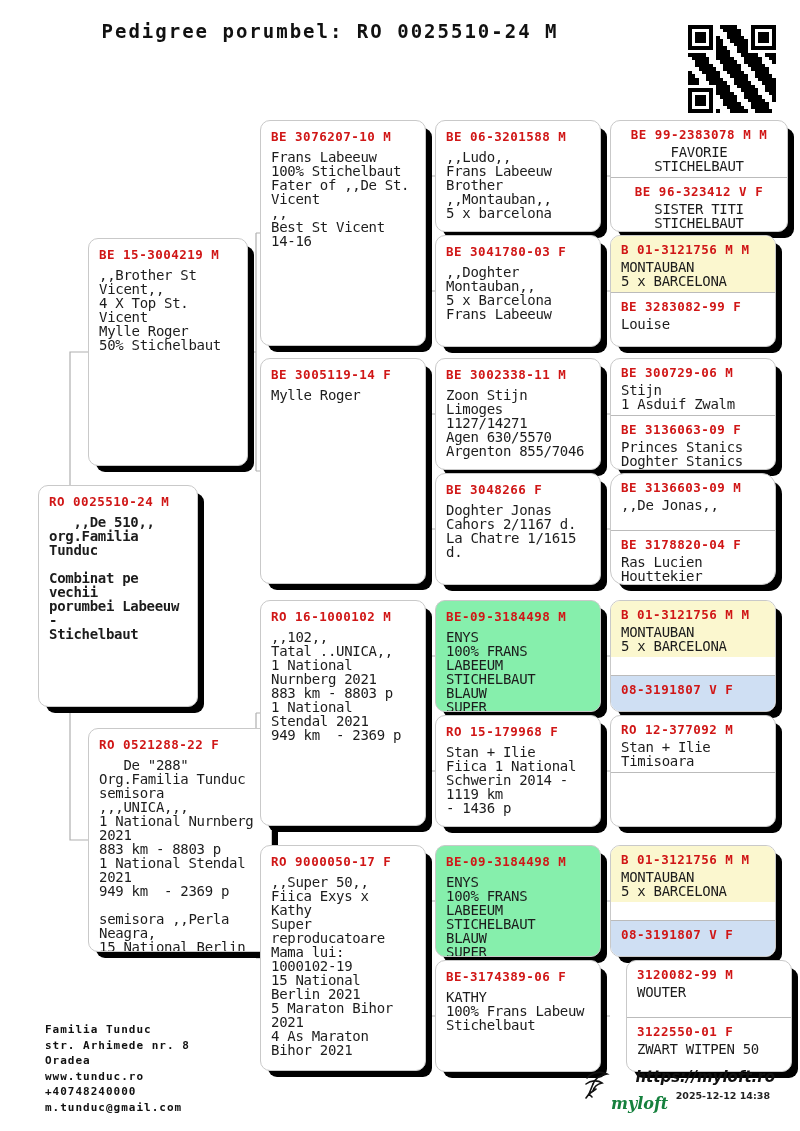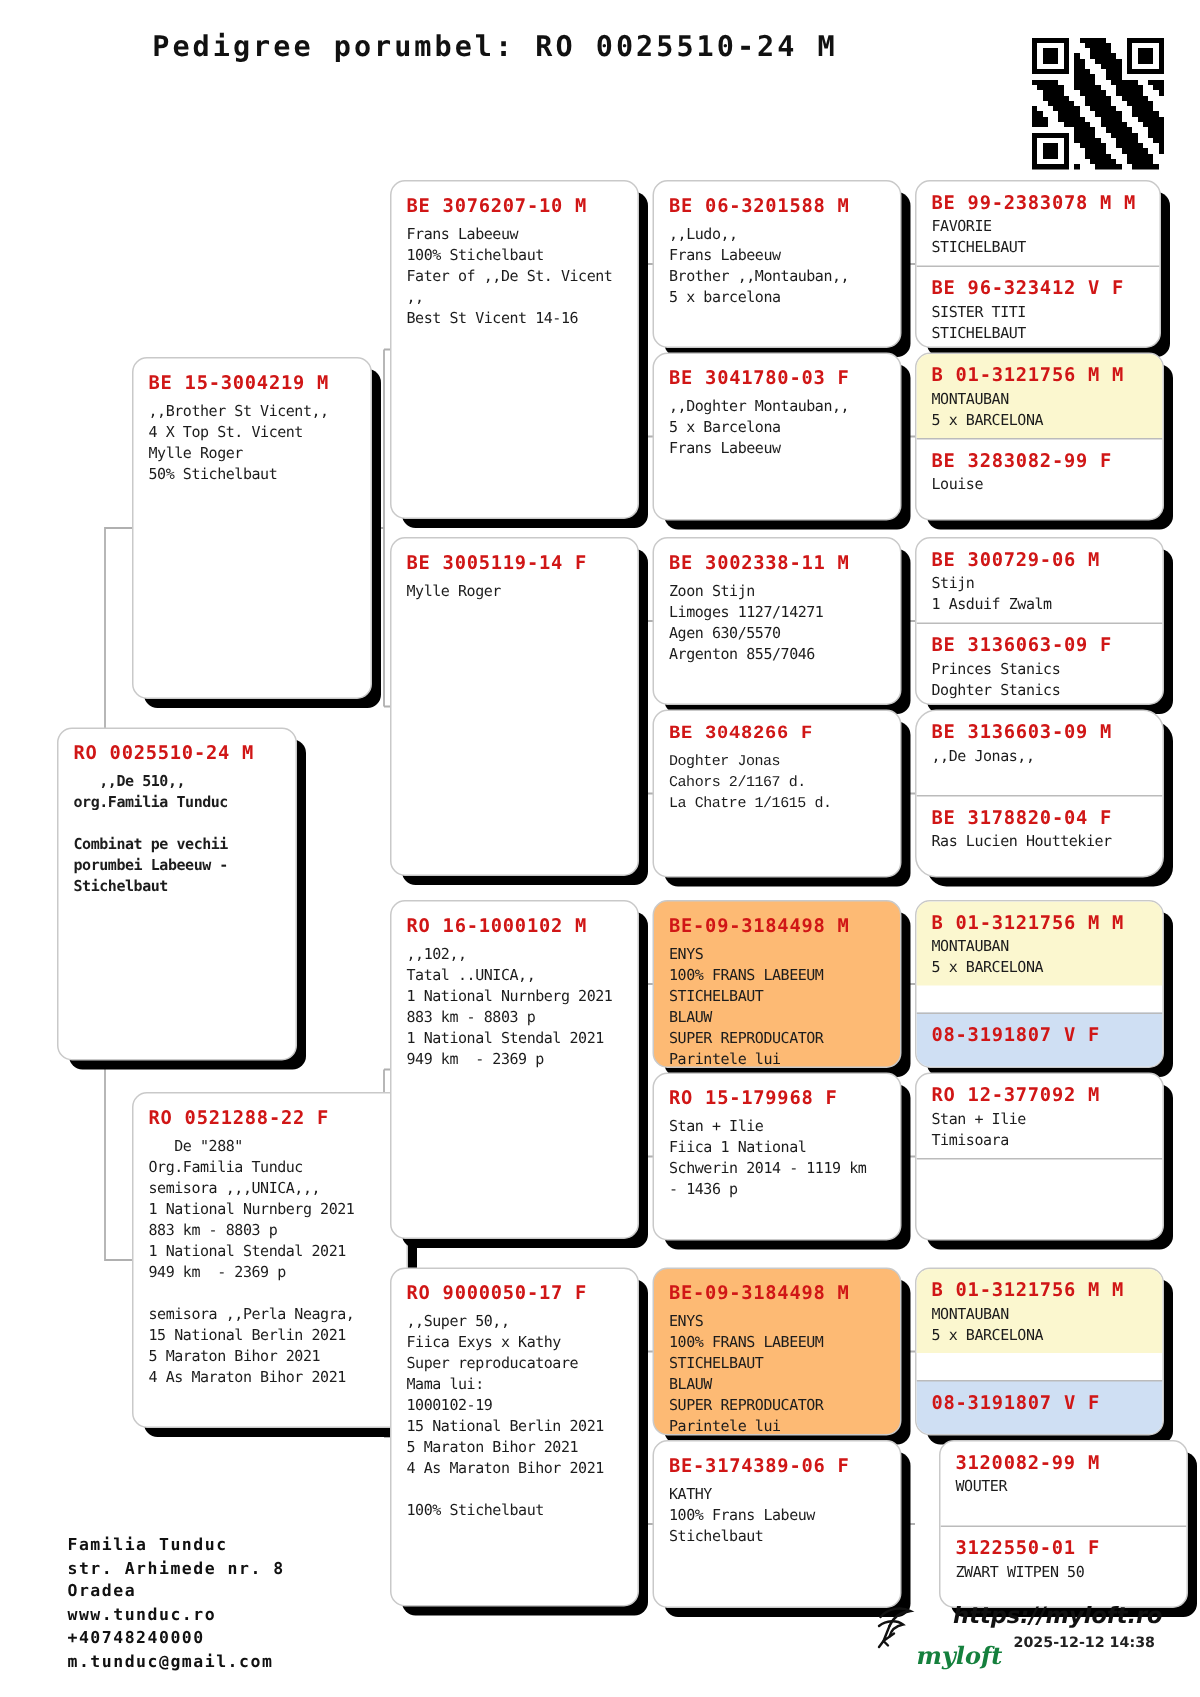--- a/index.html
+++ b/index.html
@@ -6,31 +6,31 @@
   .page{position:relative;width:800px;height:1131px;background:#fff;overflow:hidden;
         font-family:"DejaVu Sans Mono","Liberation Mono",monospace;}
   .title{position:absolute;left:0;top:20px;width:660px;text-align:center;
          font-size:19px;font-weight:bold;letter-spacing:2px;color:#111;}
   .qr{position:absolute;left:688px;top:25px;width:88px;height:88px;}
   .connectors{position:absolute;left:0;top:0;width:800px;height:1131px;}
   .box{position:absolute;background:#fff;border:1px solid #c9c9c9;border-radius:10px;
        box-shadow:7px 7px 0 -1px #000;overflow:hidden;box-sizing:border-box;}
   .ring{font-size:12.5px;font-weight:bold;color:#d01616;letter-spacing:0.5px;
         white-space:nowrap;padding:8px 10px 0 10px;}
-  .body{font-size:10px;line-height:14px;letter-spacing:-0.3px;color:#1c1c1c;
+  .body{font-size:14px;line-height:14px;letter-spacing:-0.3px;color:#1c1c1c;
         white-space:pre-wrap;padding:6px 10px 0 10px;}
   .bold .body, .body.bold{font-weight:bold;}
   .pair{padding:0;}
   .half{height:56px;box-sizing:border-box;overflow:hidden;}
   .half + .half{border-top:1px solid #bbb;}
   .half .ring{padding-top:6px;}
   .half .body{padding-top:3px;}
   .bg-yellow{background:#fbf7cf;}
   .bg-blue{background:#cfdff3;margin-top:18px;}
-  .bg-pink{background:#fdba74;}
+  .bg-pink{background:#86efac;}
   .footer-contact{position:absolute;left:45px;top:1022px;font-size:11px;line-height:15.5px;
         font-weight:bold;letter-spacing:1px;color:#111;white-space:pre-wrap;}
   .wm-brand-wrap{position:absolute;left:583px;top:1068px;width:80px;height:40px;}
   .wm-brand{position:absolute;left:28px;top:26px;font-family:"DejaVu Serif","Liberation Serif",serif;
         font-style:italic;font-size:16px;font-weight:bold;color:#15803d;}
   .wm-url{position:absolute;right:25px;top:1068px;font-family:"DejaVu Sans","Liberation Sans",sans-serif;
         font-style:italic;font-weight:bold;font-size:15px;color:#111;}
   .wm-ts{position:absolute;right:30px;top:1090px;font-family:"DejaVu Sans","Liberation Sans",sans-serif;
         font-weight:bold;font-size:9.5px;color:#222;margin-left:48px;}
 </style>
@@ -425,21 +425,21 @@
 5 x Barcelona
 Frans Labeeuw</div>
   </div>
   <div class="box" style="left:435px;top:358px;width:166px;height:112px;">
     <div class="ring">BE 3002338-11 M</div>
     <div class="body">Zoon Stijn
 Limoges 1127/14271
 Agen 630/5570
 Argenton 855/7046</div>
   </div>
-  <div class="box" style="left:435px;top:473px;width:166px;height:112px;font-family:Liberation Mono, monospace;">
+  <div class="box" style="left:435px;top:473px;width:166px;height:112px;">
     <div class="ring">BE 3048266 F</div>
     <div class="body">Doghter Jonas
 Cahors 2/1167 d.
 La Chatre 1/1615 d.</div>
   </div>
   <div class="box bg-pink" style="left:435px;top:600px;width:166px;height:112px;">
     <div class="ring">BE-09-3184498 M</div>
     <div class="body">ENYS
 100% FRANS LABEEUM
 STICHELBAUT
@@ -463,21 +463,21 @@
 SUPER REPRODUCATOR
 Parintele lui</div>
   </div>
   <div class="box" style="left:435px;top:960px;width:166px;height:112px;">
     <div class="ring">BE-3174389-06 F</div>
     <div class="body">KATHY
 100% Frans Labeuw
 Stichelbaut</div>
   </div>
 
-  <div class="box pair" style="left:610px;top:120px;width:164px;height:112px;">
+  <div class="box pair" style="left:610px;top:120px;width:178px;height:112px;text-align:center;">
     <div class="half">
       <div class="ring">BE 99-2383078 M M</div>
       <div class="body">FAVORIE
 STICHELBAUT</div>
     </div>
     <div class="half">
       <div class="ring">BE 96-323412 V F</div>
       <div class="body">SISTER TITI
 STICHELBAUT</div>
     </div>

